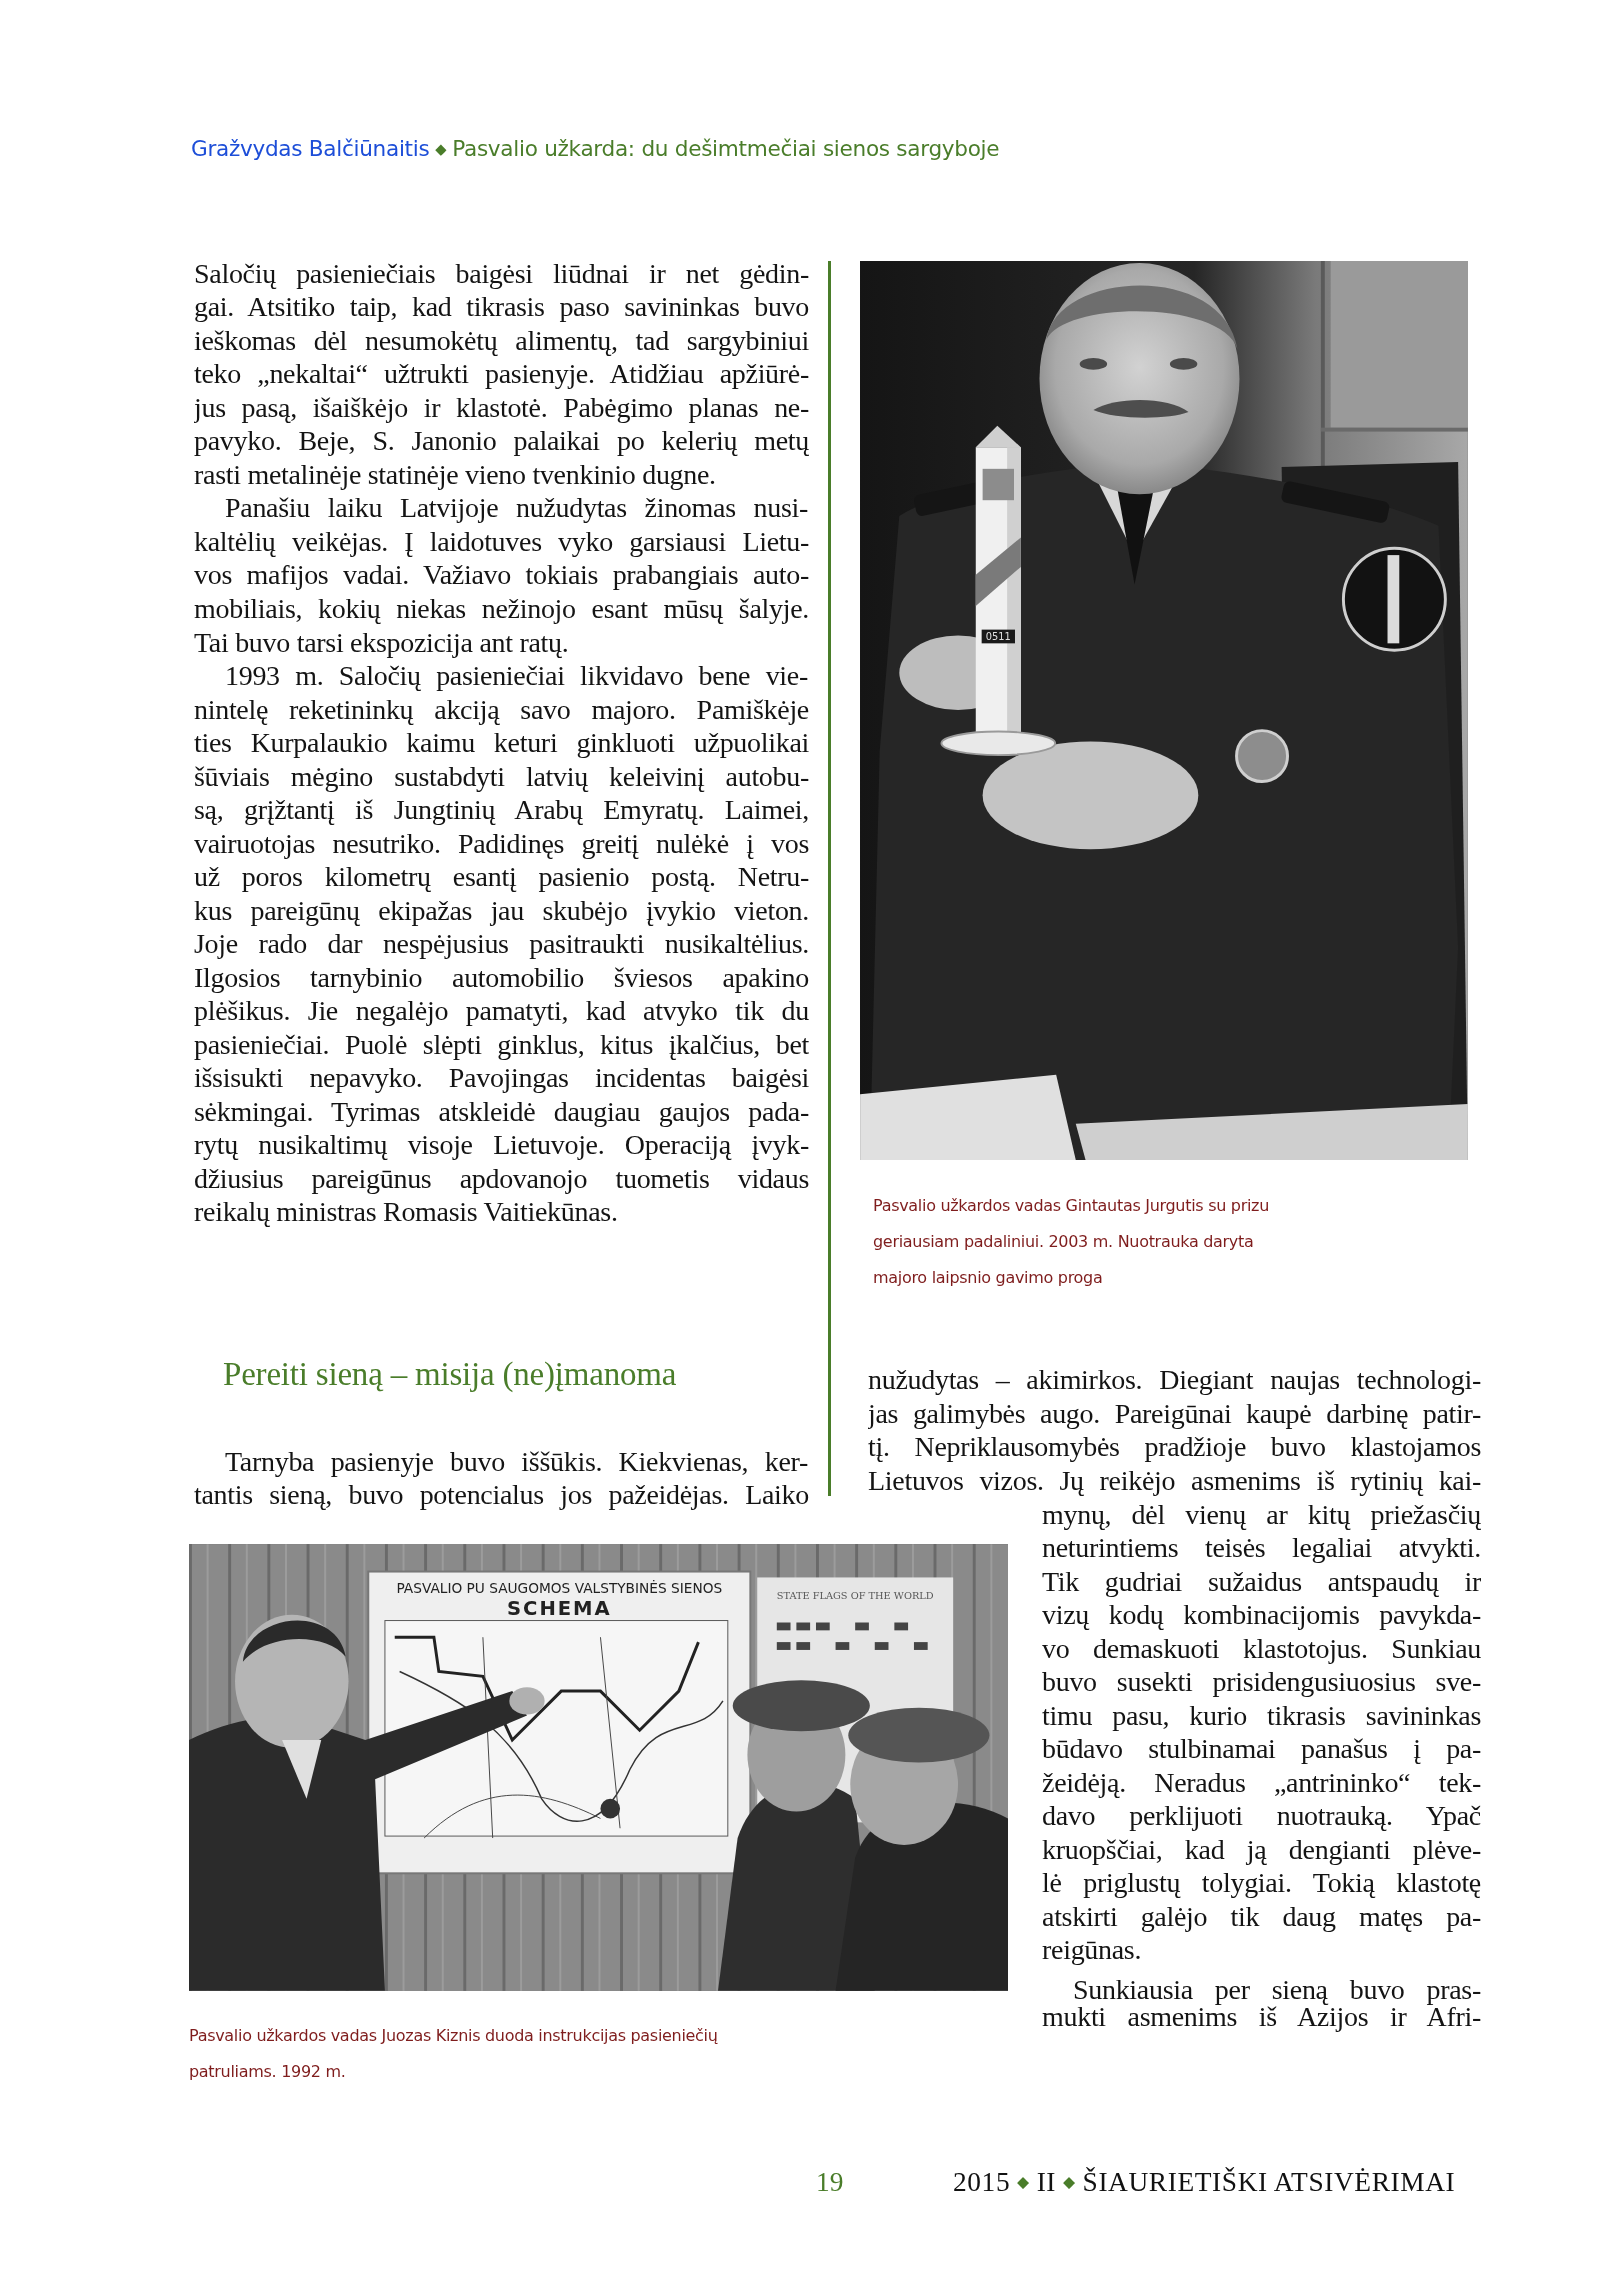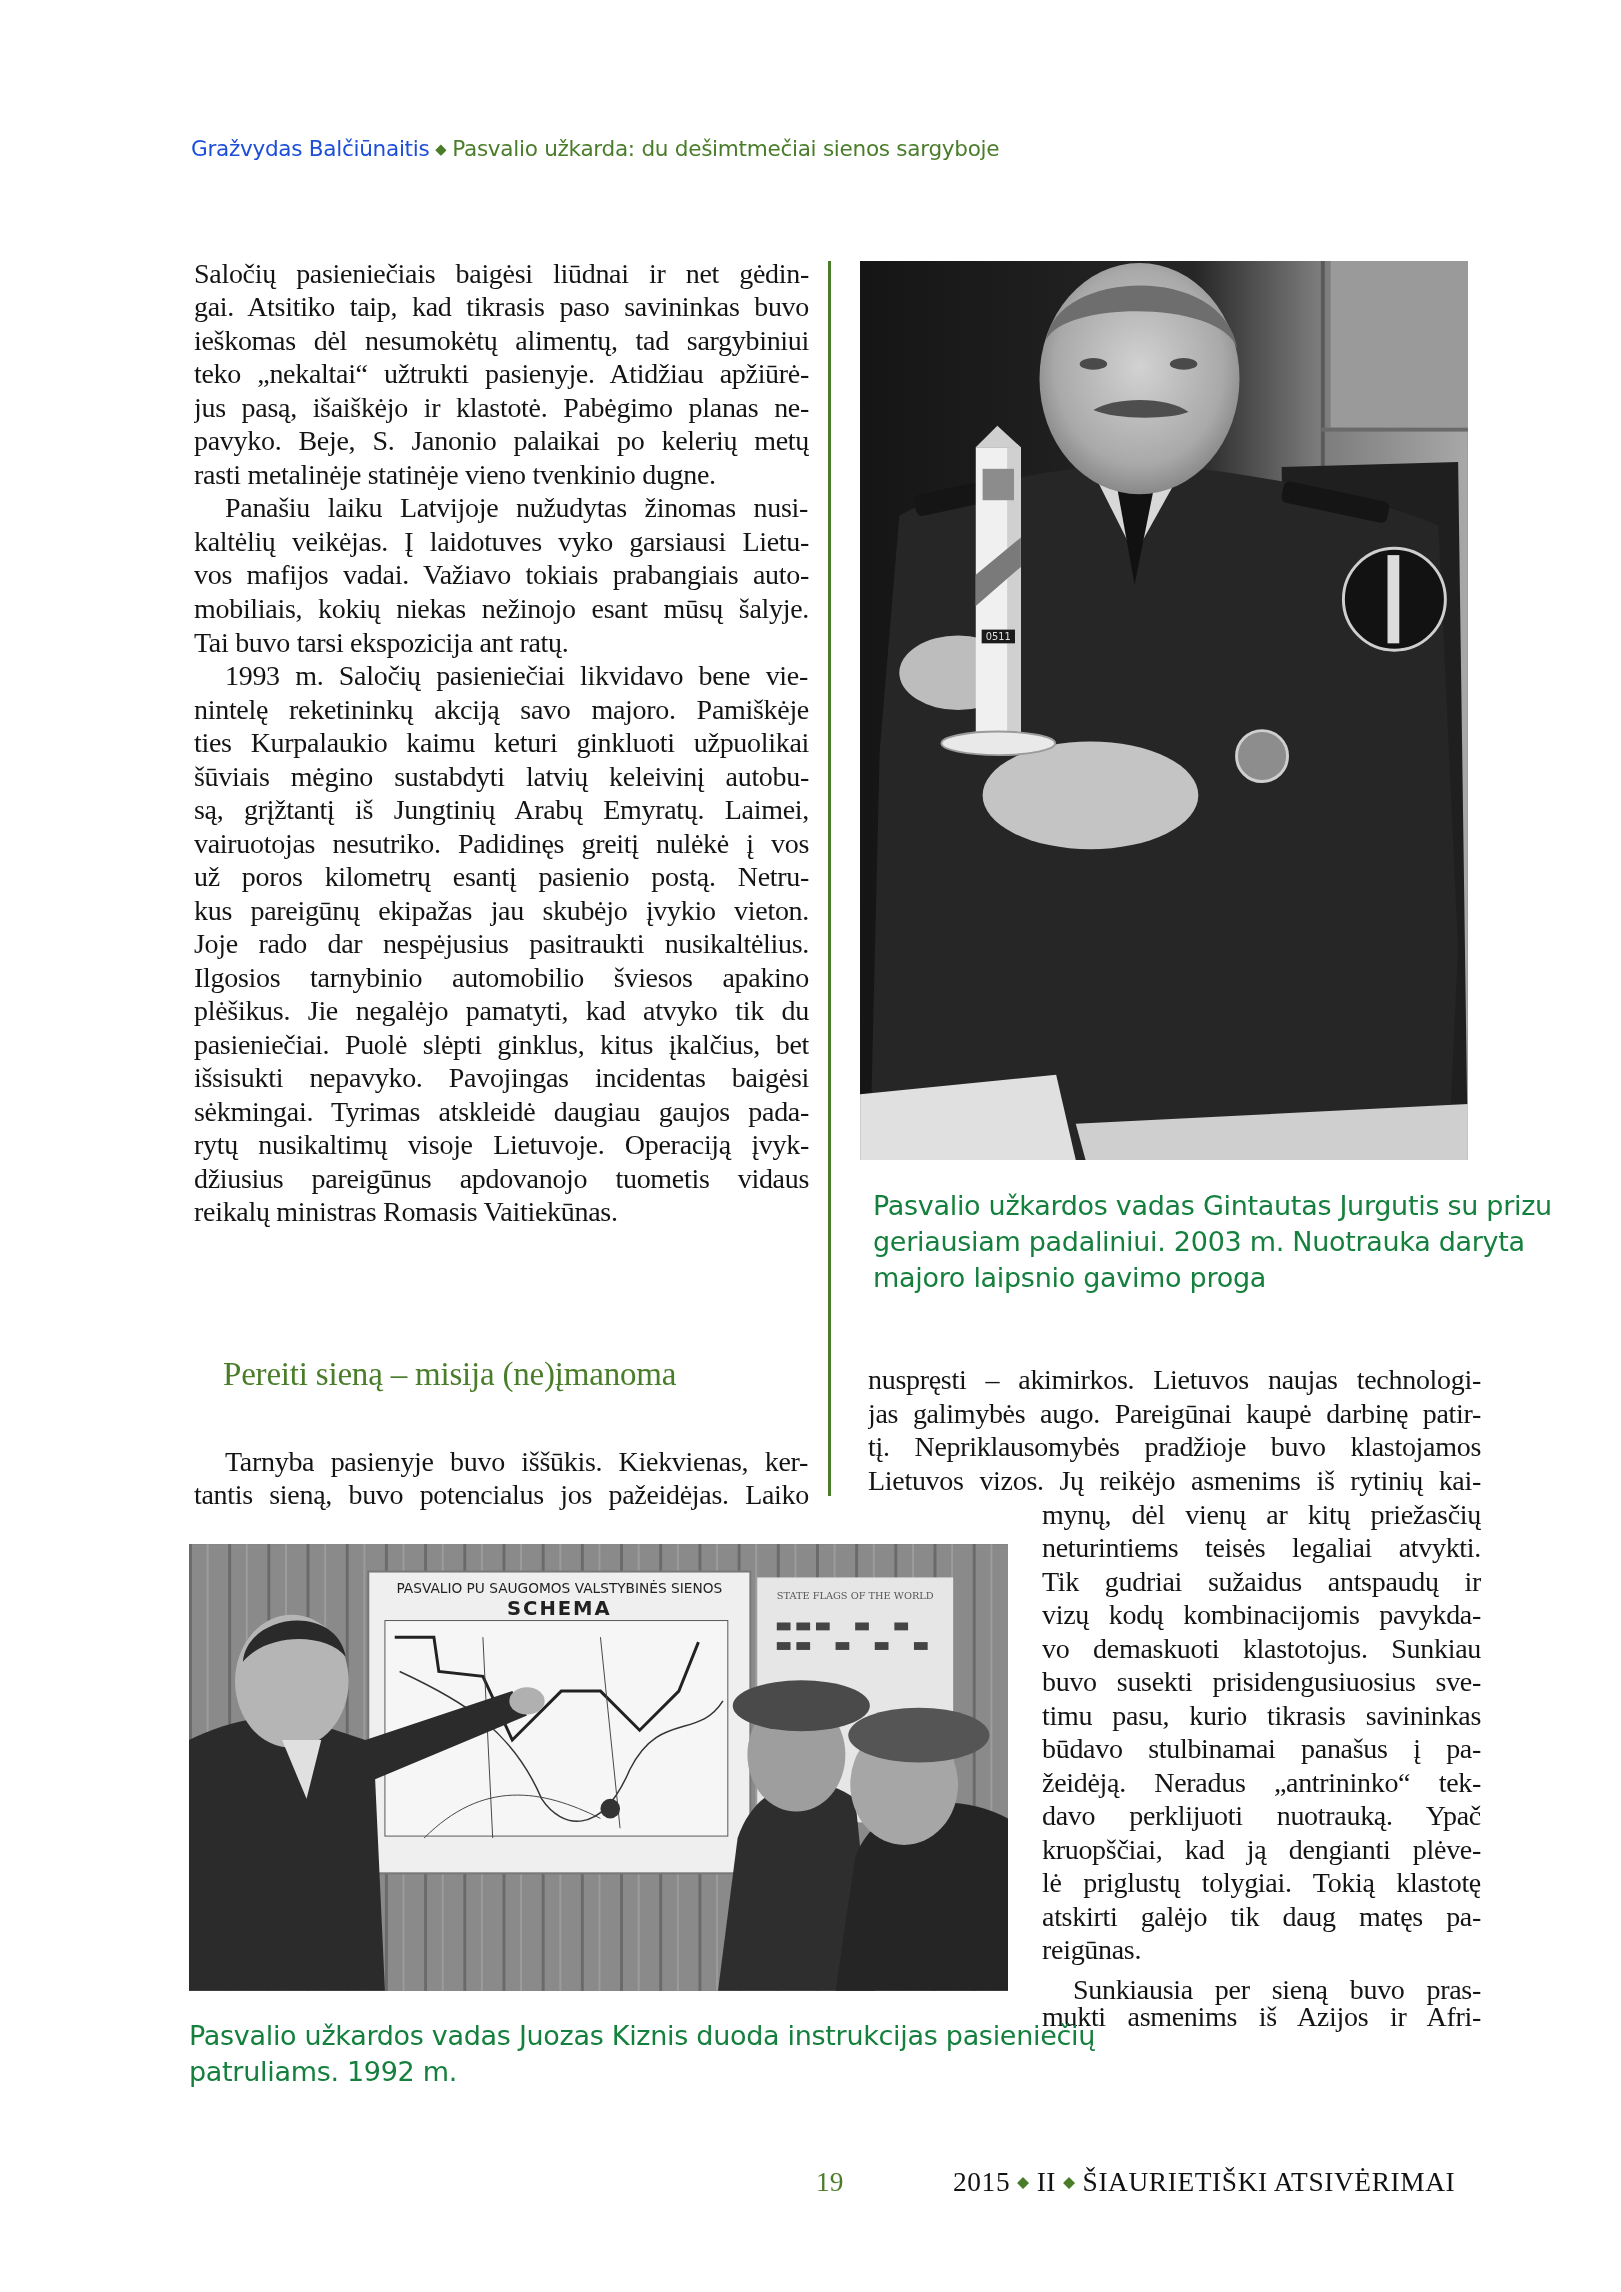--- a/index.html
+++ b/index.html
@@ -14,21 +14,21 @@
   .running-header .title { color: #4a7d2a; }
 
   
   .line { position: absolute; white-space: nowrap; font-size: 28px; line-height: 33px; letter-spacing: -0.3px; }
   .justify { text-align: justify; text-align-last: justify; overflow: hidden; }
 
   .rule { position: absolute; left: 828px; top: 261px; width: 2.9px; height: 1235px; background: #4a7d2a; }
 
   .section-heading { position: absolute; left: 223px; top: 1356px; font-size: 33px; color: #4a7d2a; white-space: nowrap; letter-spacing: -0.2px; }
 
-  .caption { position: absolute; font-size: 27px; line-height: 36px; color: #15803d; white-space: nowrap; letter-spacing: -0.3px; }
+  .caption { position: absolute; font-size: 16px; line-height: 36px; color: #7f1d1d; white-space: nowrap; letter-spacing: -0.3px; }
 
   
   .photo { position: absolute; overflow: hidden; }
   .photo1 { left: 860px; top: 261px; width: 608px; height: 899px; background: linear-gradient(180deg, #1b1b1b 0%, #222 40%, #1a1a1a 100%); }
   .photo2 { left: 189px; top: 1544px; width: 819px; height: 447px; background: linear-gradient(90deg, #6d6d6d 0%, #8c8c8c 30%, #7a7a7a 60%, #5f5f5f 100%); }
 
   .footer-page { position: absolute; left: 816px; top: 2167px; font-size: 27.4px; color: #4a7d2a; }
   .footer-mag { position: absolute; left: 953px; top: 2167px; font-size: 27.4px; color: #111; white-space: nowrap; letter-spacing: 0.6px; }
   .footer-mag .diamond { color: #4a7d2a; font-size: 15.7px; margin: 0 6.9px; position: relative; top: -3.9px; }
 </style>
@@ -139,21 +139,21 @@
     <div class="caption sans" style="left: 873px; top: 1260px;">majoro laipsnio gavimo proga</div>
   </div>
 
 <div class="section-heading serif">Pereiti sieną – misija (ne)įmanoma</div>
 <div id="section-lines">
     <div class="line serif justify" style="left: 225px; top: 1445px; width: 583px;">Tarnyba pasienyje buvo iššūkis. Kiekvienas, ker-</div>
     <div class="line serif justify" style="left: 194px; top: 1478px; width: 615px;">tantis sieną, buvo potencialus jos pažeidėjas. Laiko</div>
   </div>
 
 <div id="right-col">
-    <div class="line serif justify" style="left: 868px; top: 1363px; width: 613px;">nuspręsti – akimirkos. Lietuvos naujas technologi-</div>
+    <div class="line serif justify" style="left: 868px; top: 1363px; width: 613px;">nužudytas – akimirkos. Diegiant naujas technologi-</div>
     <div class="line serif justify" style="left: 868px; top: 1397px; width: 613px;">jas galimybės augo. Pareigūnai kaupė darbinę patir-</div>
     <div class="line serif justify" style="left: 868px; top: 1430px; width: 613px;">tį. Nepriklausomybės pradžioje buvo klastojamos</div>
     <div class="line serif justify" style="left: 868px; top: 1464px; width: 613px;">Lietuvos vizos. Jų reikėjo asmenims iš rytinių kai-</div>
     <div class="line serif justify" style="left: 1042px; top: 1498px; width: 439px;">mynų, dėl vienų ar kitų priežasčių</div>
     <div class="line serif justify" style="left: 1042px; top: 1531px; width: 439px;">neturintiems teisės legaliai atvykti.</div>
     <div class="line serif justify" style="left: 1042px; top: 1565px; width: 439px;">Tik gudriai sužaidus antspaudų ir</div>
     <div class="line serif justify" style="left: 1042px; top: 1598px; width: 439px;">vizų kodų kombinacijomis pavykda-</div>
     <div class="line serif justify" style="left: 1042px; top: 1632px; width: 439px;">vo demaskuoti klastotojus. Sunkiau</div>
     <div class="line serif justify" style="left: 1042px; top: 1665px; width: 439px;">buvo susekti prisidengusiuosius sve-</div>
     <div class="line serif justify" style="left: 1042px; top: 1699px; width: 439px; font-family: Liberation Serif, serif;">timu pasu, kurio tikrasis savininkas</div>

